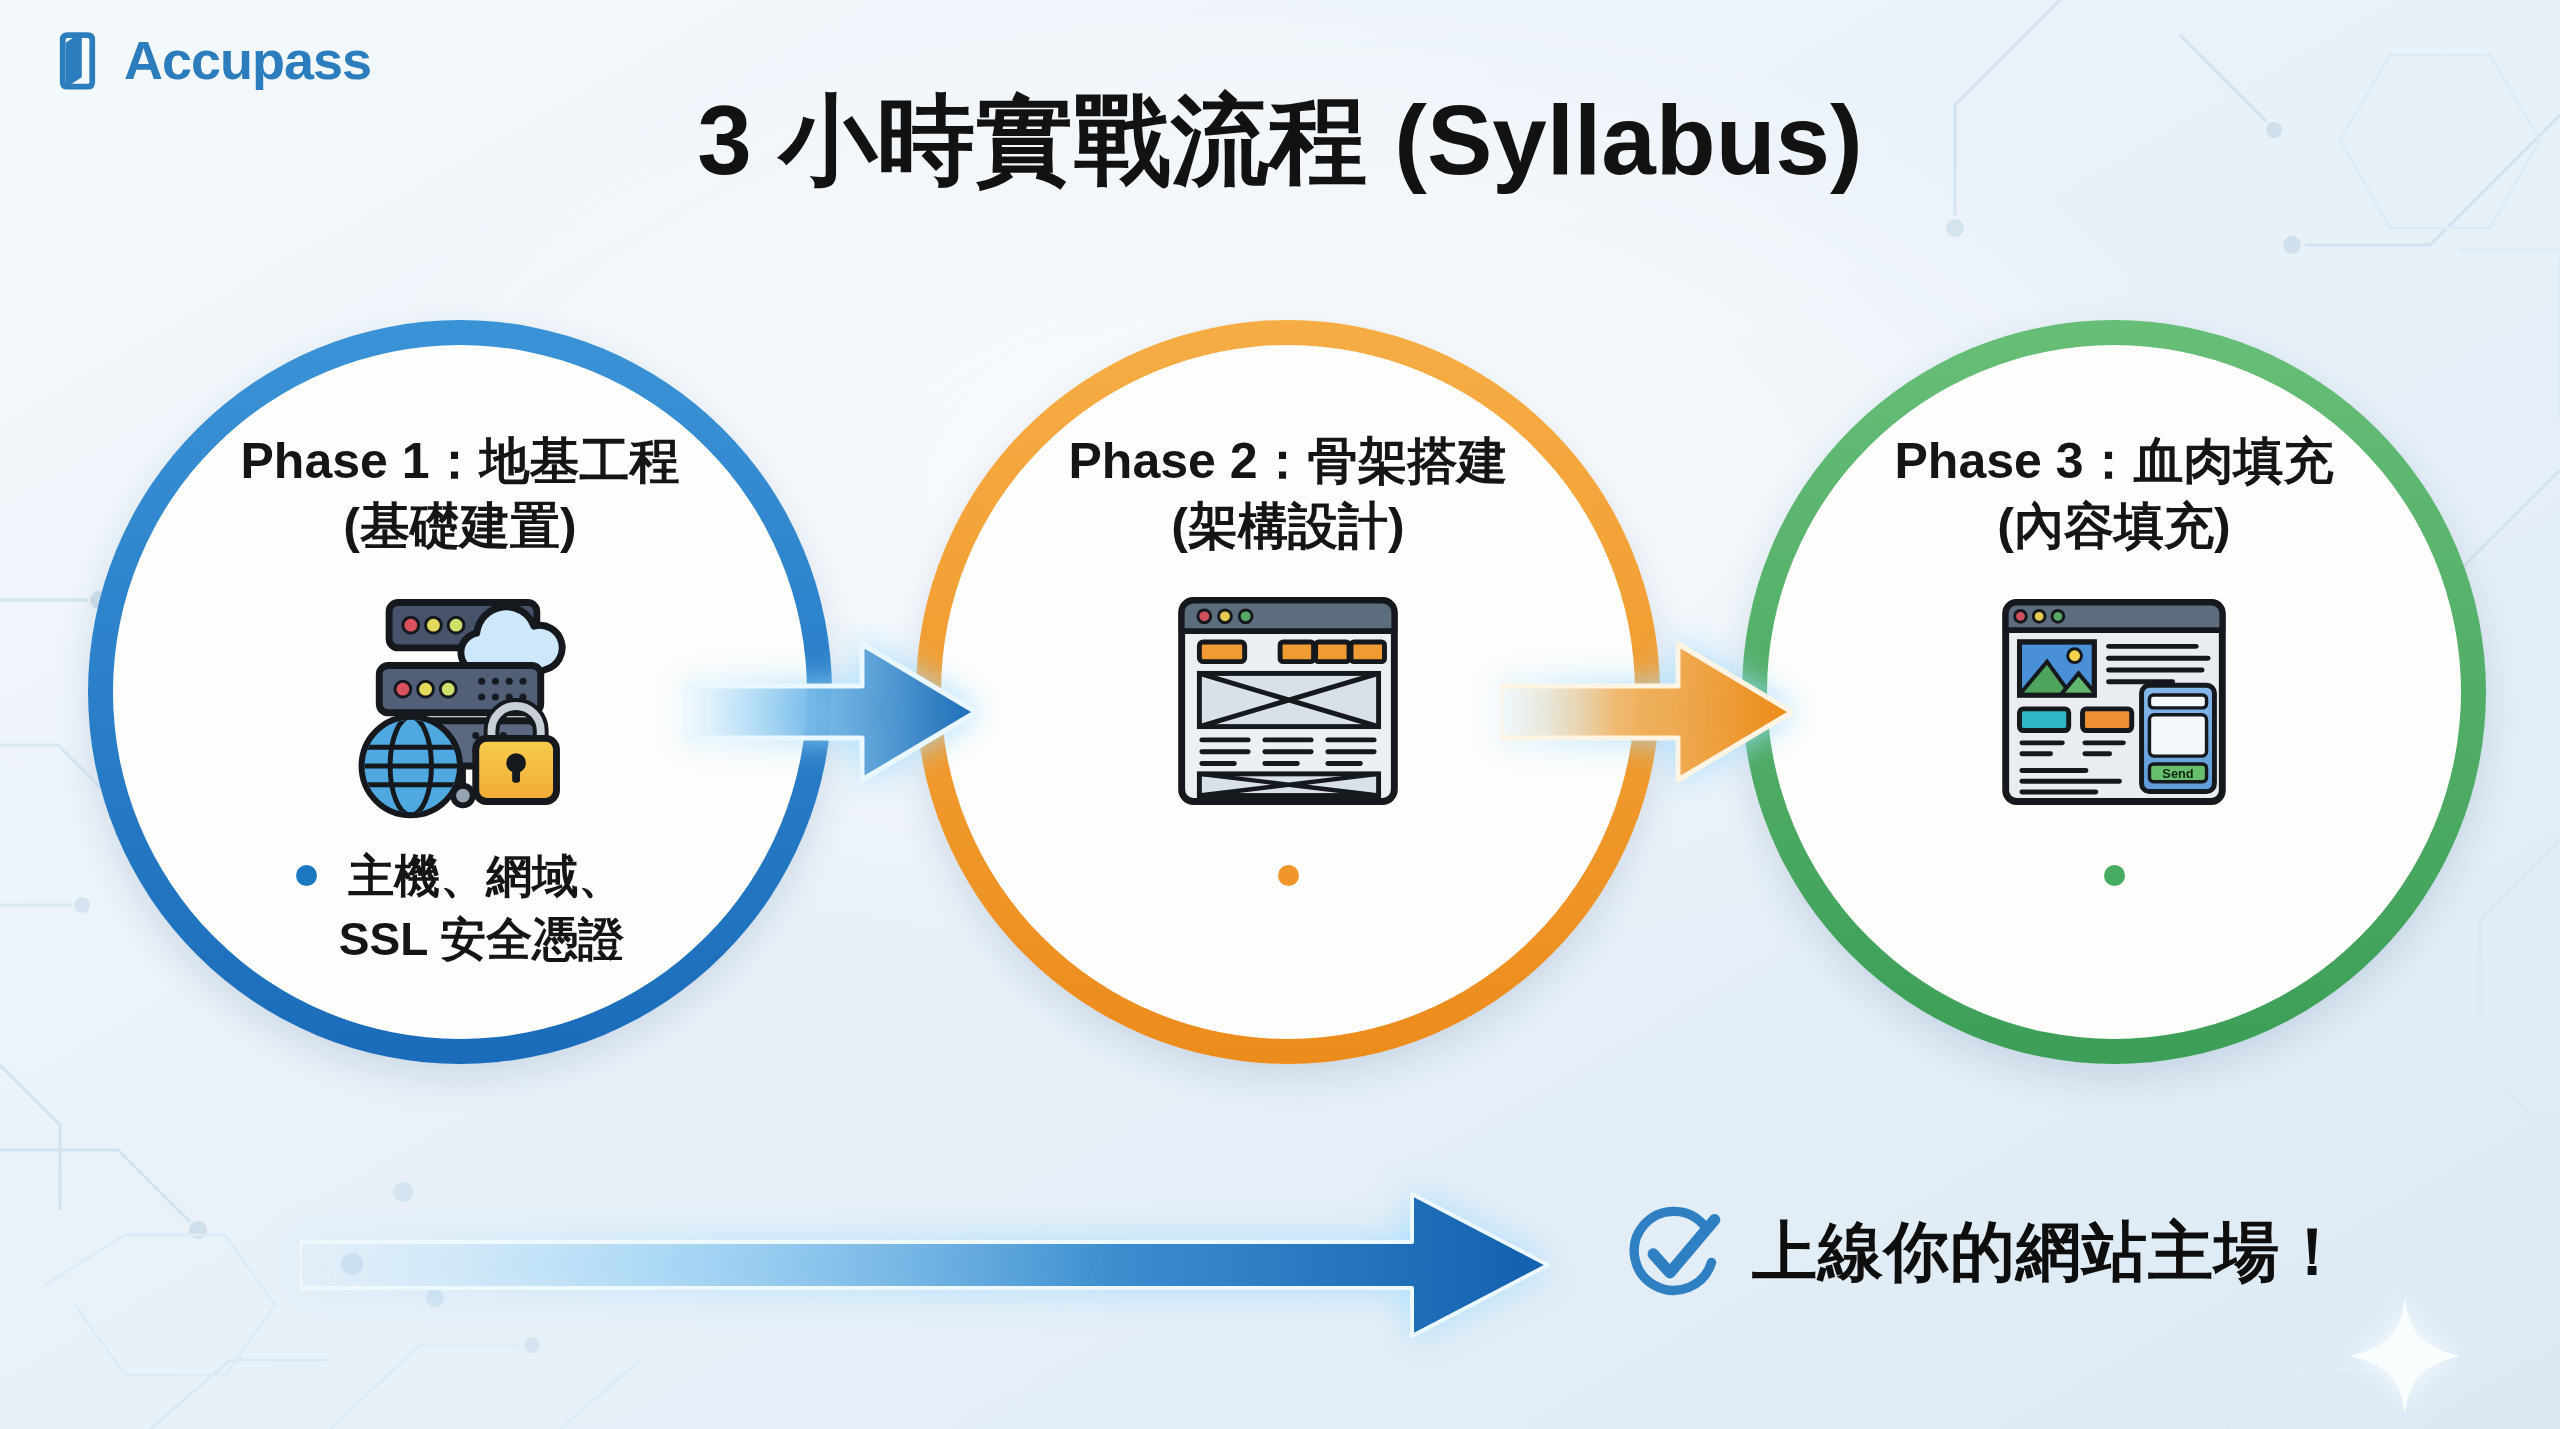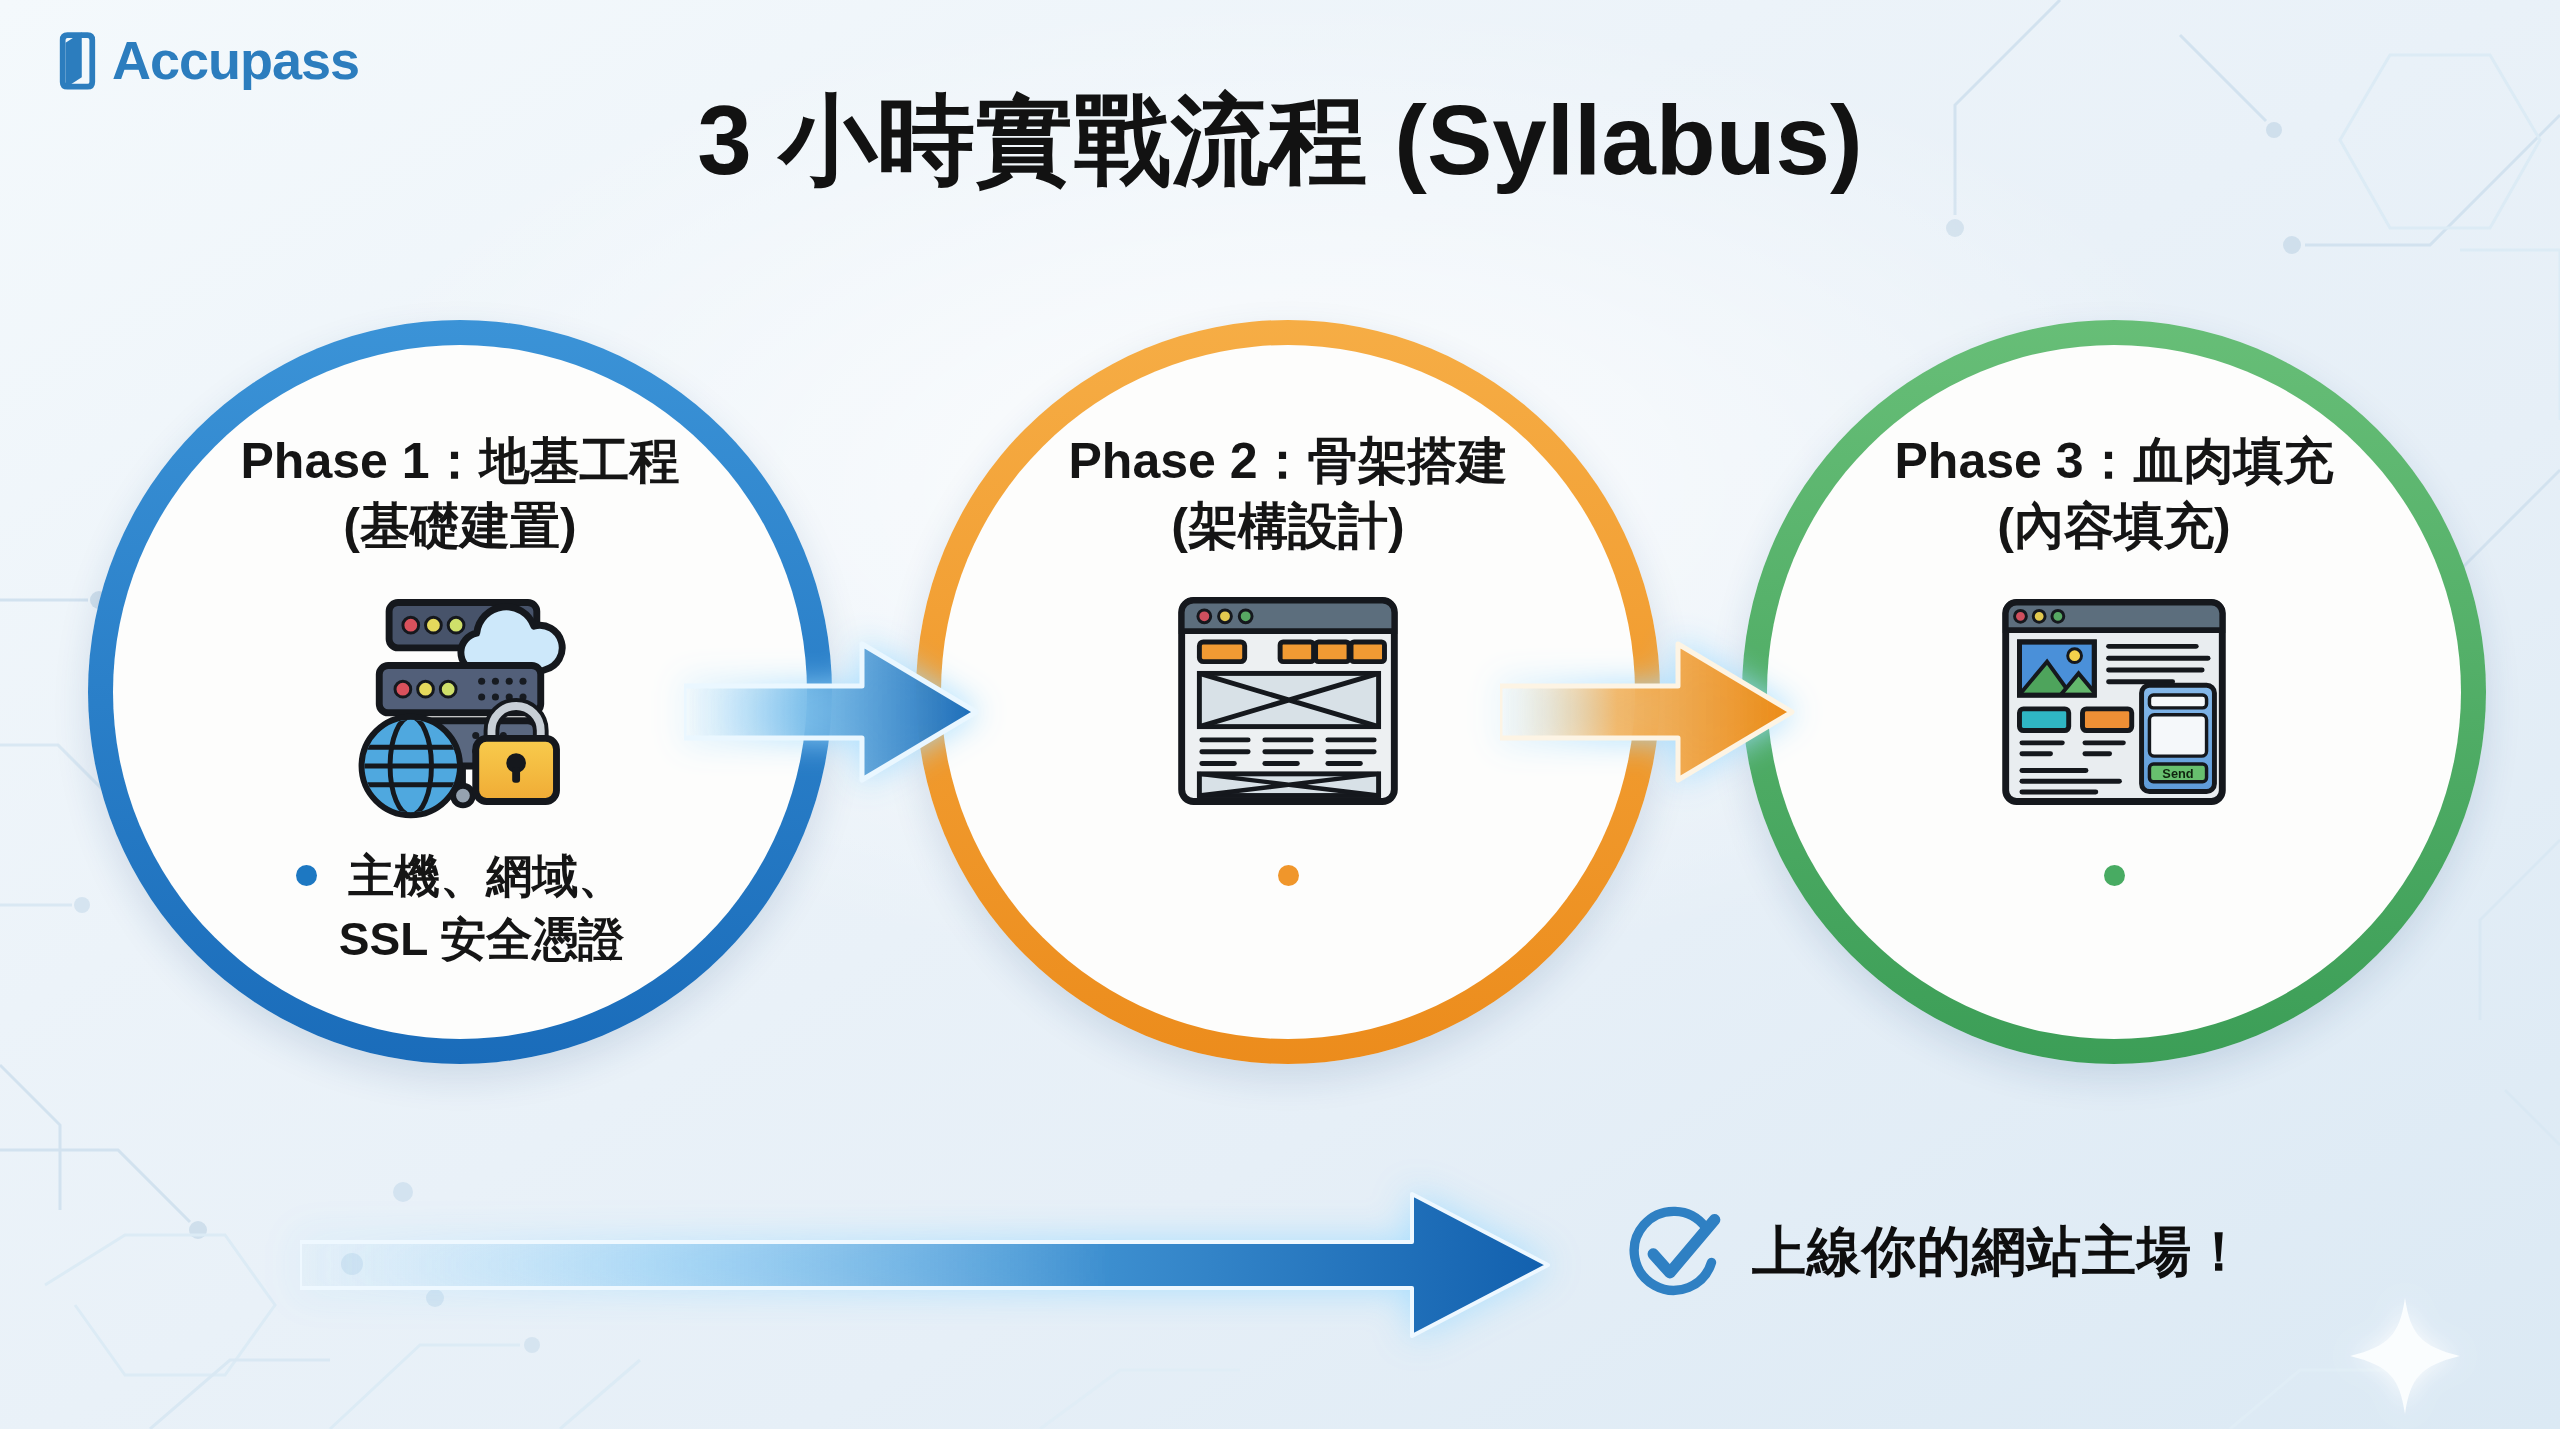--- a/index.html
+++ b/index.html
@@ -4,21 +4,21 @@
 <style>
   html,body{margin:0;padding:0;background:#dfeaf4;}
   .canvas{
     position:relative;width:2560px;height:1429px;overflow:hidden;
     background:linear-gradient(150deg,#f4f9fc 0%,#ecf3f9 35%,#e6eff7 65%,#dbe9f4 100%);
     font-family:"Liberation Sans","DejaVu Sans",sans-serif;color:#141414;
   }
   .circuit{position:absolute;inset:0;}
   .center-glow{position:absolute;inset:0;background:radial-gradient(ellipse 1400px 700px at 50% 34%,rgba(255,255,255,.85),rgba(255,255,255,0) 70%);}
 
-  .logo{position:absolute;left:56px;top:26px;display:flex;align-items:center;gap:14px;}
+  .logo{position:absolute;left:56px;top:26px;display:flex;align-items:center;gap:26px;}
   .logo-text{font-size:54px;font-weight:700;color:#2c7dbe;letter-spacing:-1px;}
 
   .title{position:absolute;left:0;right:0;top:76px;margin:0;text-align:center;
     font-size:98px;font-weight:800;color:#121212;letter-spacing:0px;}
 
   .phase-circle{position:absolute;top:320px;width:744px;height:744px;border-radius:50%;
     box-shadow:0 14px 36px rgba(25,70,125,.14);}
   .pc1{left:88px;background:linear-gradient(180deg,#3b93d7 0%,#1a6cba 100%);}
   .pc2{left:916px;background:linear-gradient(180deg,#f6ad45 0%,#ec8c1c 100%);}
   .pc3{left:1742px;background:linear-gradient(180deg,#67be77 0%,#3c9e57 100%);}
@@ -32,21 +32,21 @@
   .bullet-text{font-size:46px;font-weight:800;line-height:1.38;text-align:right;color:#151515;}
 
   .arrow-small{position:absolute;top:626px;width:300px;height:170px;
     filter:drop-shadow(0 0 16px rgba(160,220,255,.9));}
   .a1{left:684px;} .a2{left:1500px;}
   .arrow-long{position:absolute;left:300px;top:1180px;width:1260px;height:170px;
     filter:drop-shadow(0 0 18px rgba(160,220,255,.85));}
 
   .finale{position:absolute;left:1620px;top:1200px;display:flex;align-items:center;gap:28px;}
   .finale-icon{width:104px;height:104px;flex:none;}
-  .finale-text{font-size:54px;font-weight:800;color:#0e0e0e;letter-spacing:1px;}
+  .finale-text{font-size:65px;font-weight:800;color:#0e0e0e;letter-spacing:1px;}
 
   .sparkle{position:absolute;left:2350px;top:1298px;width:110px;height:116px;
     filter:drop-shadow(0 0 12px rgba(255,255,255,.95));opacity:.96;}
 </style>
 </head>
 <body>
 
 <div class="canvas">
 
   <svg class="circuit" width="2560" height="1429" viewBox="0 0 2560 1429" fill="none">

